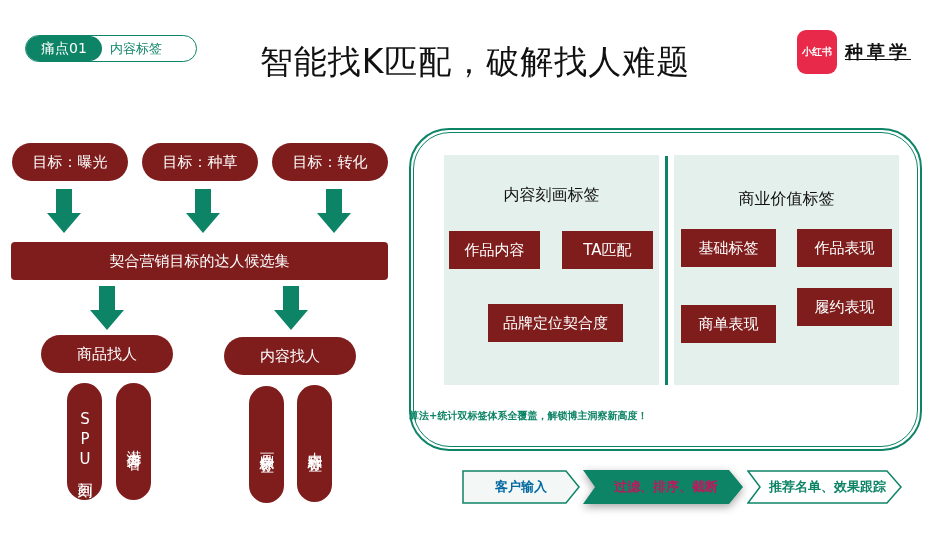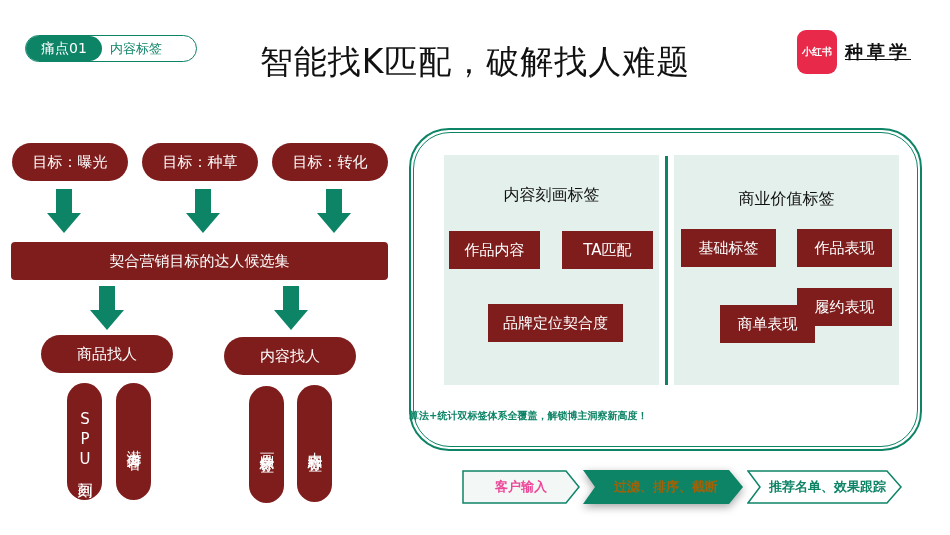--- a/index.html
+++ b/index.html
@@ -107,35 +107,35 @@
 <div class="abs tag green" style="left:449px;top:231px;width:91px;height:38px;">作品内容</div>
 <div class="abs tag green" style="left:562px;top:231px;width:91px;height:38px;">TA匹配</div>
 <div class="abs tag green" style="left:488px;top:304px;width:135px;height:38px;">品牌定位契合度</div>
 
 <div class="abs divider"></div>
 
 <div class="abs panel" style="left:674px;top:155px;width:225px;height:230px;"></div>
 <div class="abs panel-title" style="left:674px;top:189px;width:225px;">商业价值标签</div>
 <div class="abs tag green" style="left:681px;top:229px;width:95px;height:38px;">基础标签</div>
 <div class="abs tag green" style="left:797px;top:229px;width:95px;height:38px;">作品表现</div>
-<div class="abs tag green" style="left:681px;top:305px;width:95px;height:38px;margin-left:39px;">商单表现</div>
+<div class="abs tag green" style="left:681px;top:305px;width:95px;height:38px;">商单表现</div>
 <div class="abs tag green" style="left:797px;top:288px;width:95px;height:38px;">履约表现</div>
 
 <div class="abs slogan">算法+统计双标签体系全覆盖，解锁博主洞察新高度！</div>
 
 <div class="abs step" style="left:462px;width:118px;">
   <svg width="118" height="34">
       <polygon points="1,1 104,1 117,17 104,33 1,33" fill="#f3f7f5" stroke="#0e8467" stroke-width="1.5"></polygon>
     </svg>
-  <span style="color:#ec4899;">客户输入</span>
+  <span style="color:#0369a1;">客户输入</span>
 </div>
 <div class="abs step" style="left:583px;width:160px;filter:drop-shadow(0 3px 4px rgba(0,0,0,0.35));">
   <svg width="160" height="34">
       <polygon points="0,0 146,0 160,17 146,34 0,34 12,17" fill="#0e8467"></polygon>
     </svg>
-  <span style="color:#a16207;padding-left:6px;">过滤、排序、截断</span>
+  <span style="color:#be185d;padding-left:6px;">过滤、排序、截断</span>
 </div>
 <div class="abs step" style="left:747px;width:155px;">
   <svg width="155" height="34">
       <polygon points="1,1 140,1 154,17 140,33 1,33 13,17" fill="#ffffff" stroke="#0e8467" stroke-width="1.5"></polygon>
     </svg>
   <span style="color:#0e8467;padding-left:6px;">推荐名单、效果跟踪</span>
 </div>
 
 </body></html>

